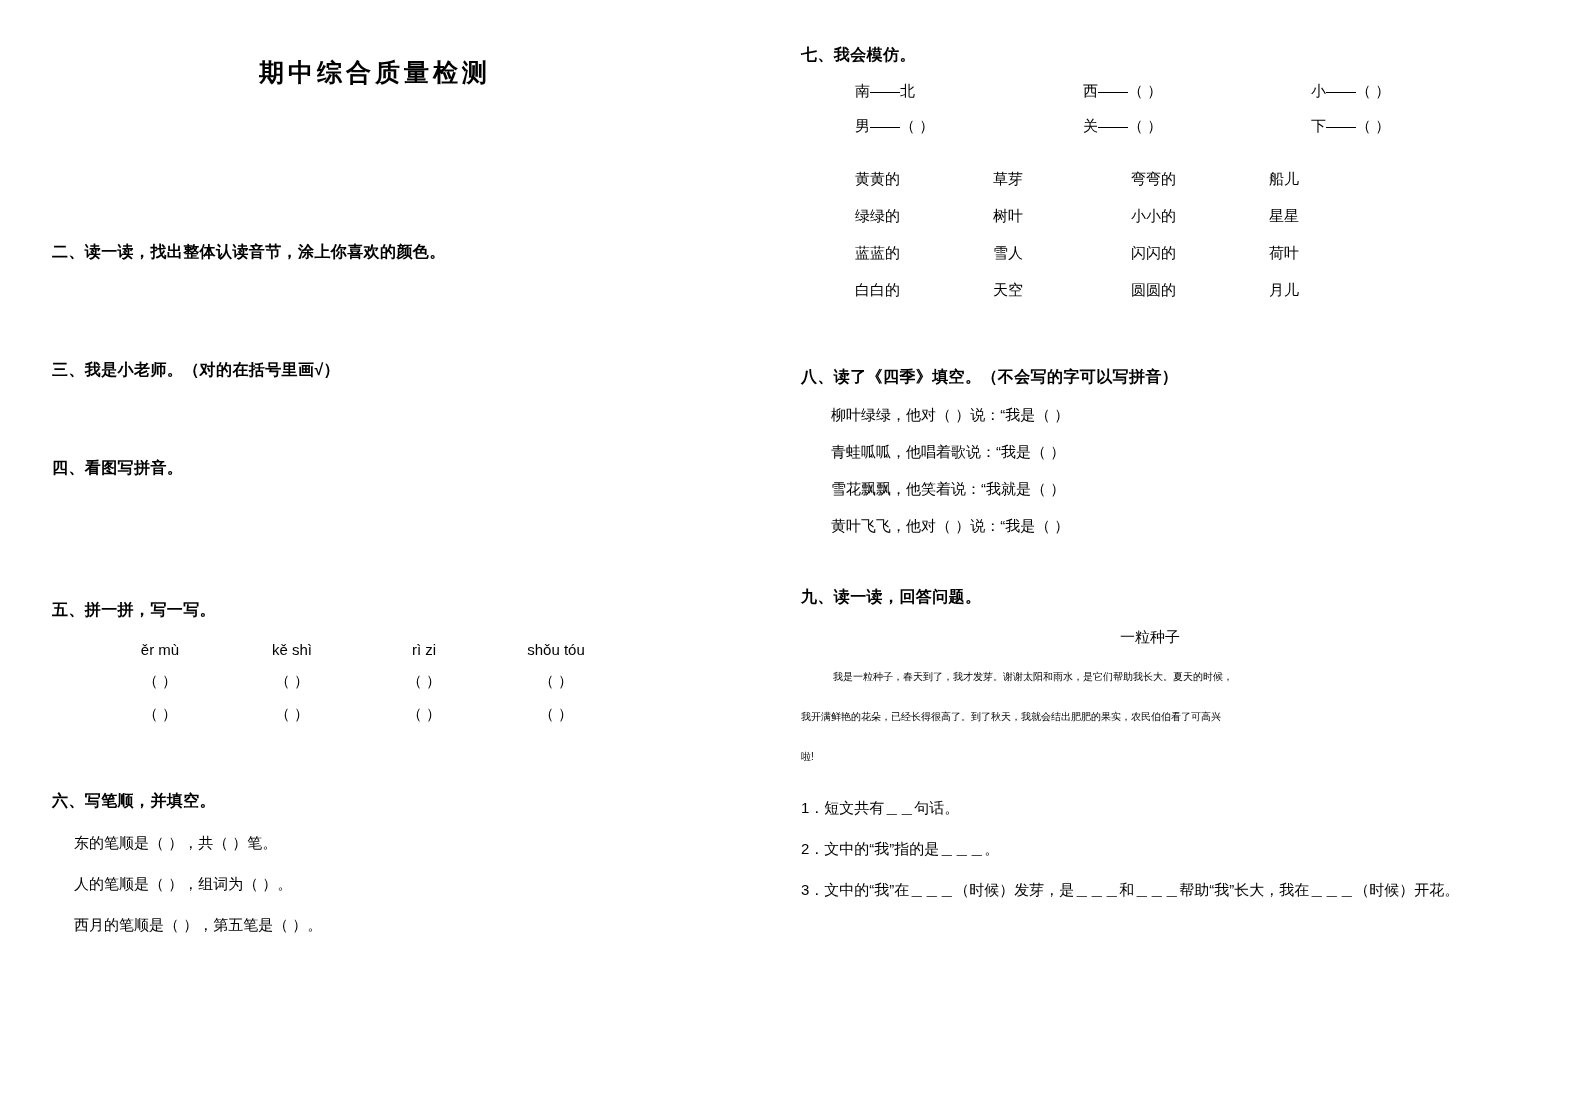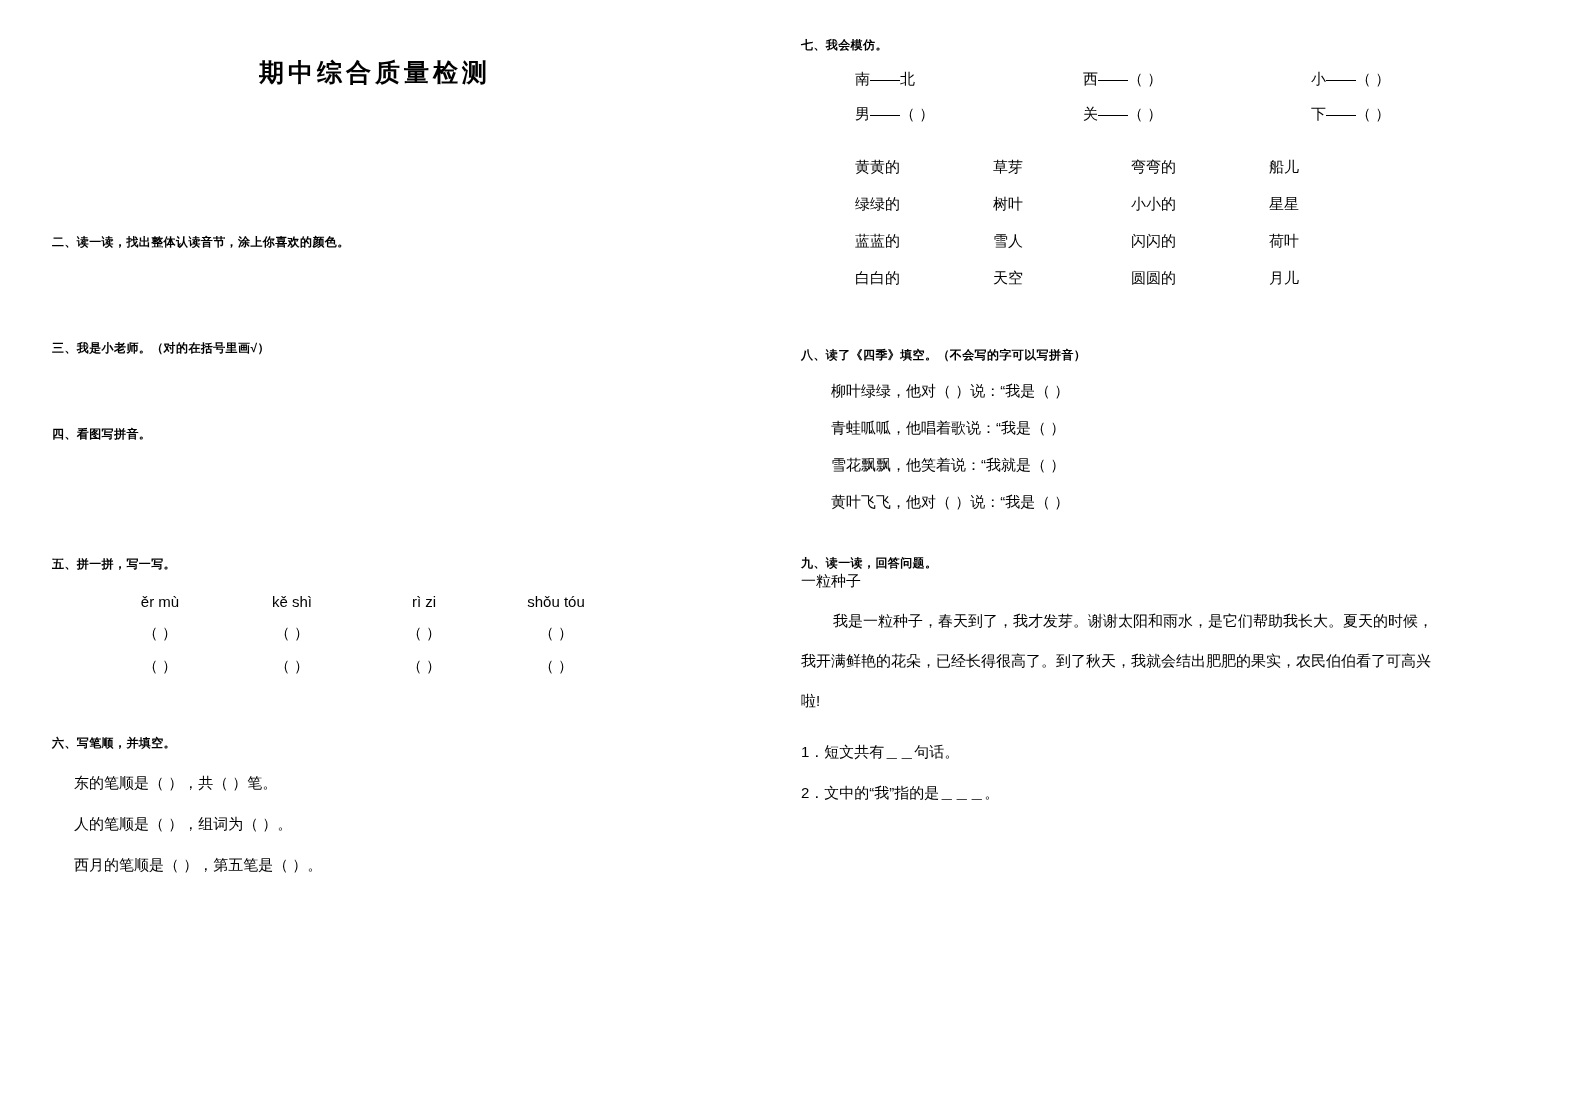--- a/index.html
+++ b/index.html
@@ -36,23 +36,23 @@
     padding-left: 20px;
   }
   .doc-title {
     font-size: 25px;
     font-weight: bold;
     letter-spacing: 4px;
     margin: 22px 0 0 215px;
     font-family: "Liberation Sans", "DejaVu Sans", sans-serif;
   }
   .section-head {
-    font-size: 12px;
+    font-size: 16px;
     font-weight: bold;
-    margin-top: 3px;
+    margin-top: 11px;
     letter-spacing: 0.4px;
   }
   .sec-left {
     margin-left: 8px;
   }
   .blank-gap-s { height: 66px; }
   .blank-gap-l { height: 86px; }
 
   
   .py-row {
@@ -112,25 +112,26 @@
     white-space: nowrap;
   }
   .fill-line {
     font-size: 15px;
     margin-left: 30px;
     margin-top: 18px;
     white-space: nowrap;
   }
   .read-title {
     font-size: 15px;
-    text-align: left;
+    text-align: center;
+    margin-top: 20px;
     margin-right: 40px;
   }
   .read-body {
-    font-size: 15px;
+    font-size: 10px;
     line-height: 40px;
     margin-top: 10px;
     text-align: justify;
   }
   .read-body .indent { padding-left: 32px; }
   .q-line {
     font-size: 15px;
     margin-top: 22px;
     white-space: nowrap;
   }
@@ -249,16 +250,17 @@
     <div class="section-head">九、读一读，回答问题。</div>
     <div class="read-title">一粒种子</div>
     <div class="read-body">
       <div class="indent">我是一粒种子，春天到了，我才发芽。谢谢太阳和雨水，是它们帮助我长大。夏天的时候，</div>
       <div>我开满鲜艳的花朵，已经长得很高了。到了秋天，我就会结出肥肥的果实，农民伯伯看了可高兴</div>
       <div>啦!</div>
     </div>
 
     <div class="q-line">1．短文共有＿＿句话。</div>
     <div class="q-line">2．文中的“我”指的是＿＿＿。</div>
+    <div class="q-line">3．文中的“我”在＿＿＿（时候）发芽，是＿＿＿和＿＿＿帮助“我”长大，我在＿＿＿（时候）开花。</div>
 
   </div>
 
 </div>
 
 </body></html>

